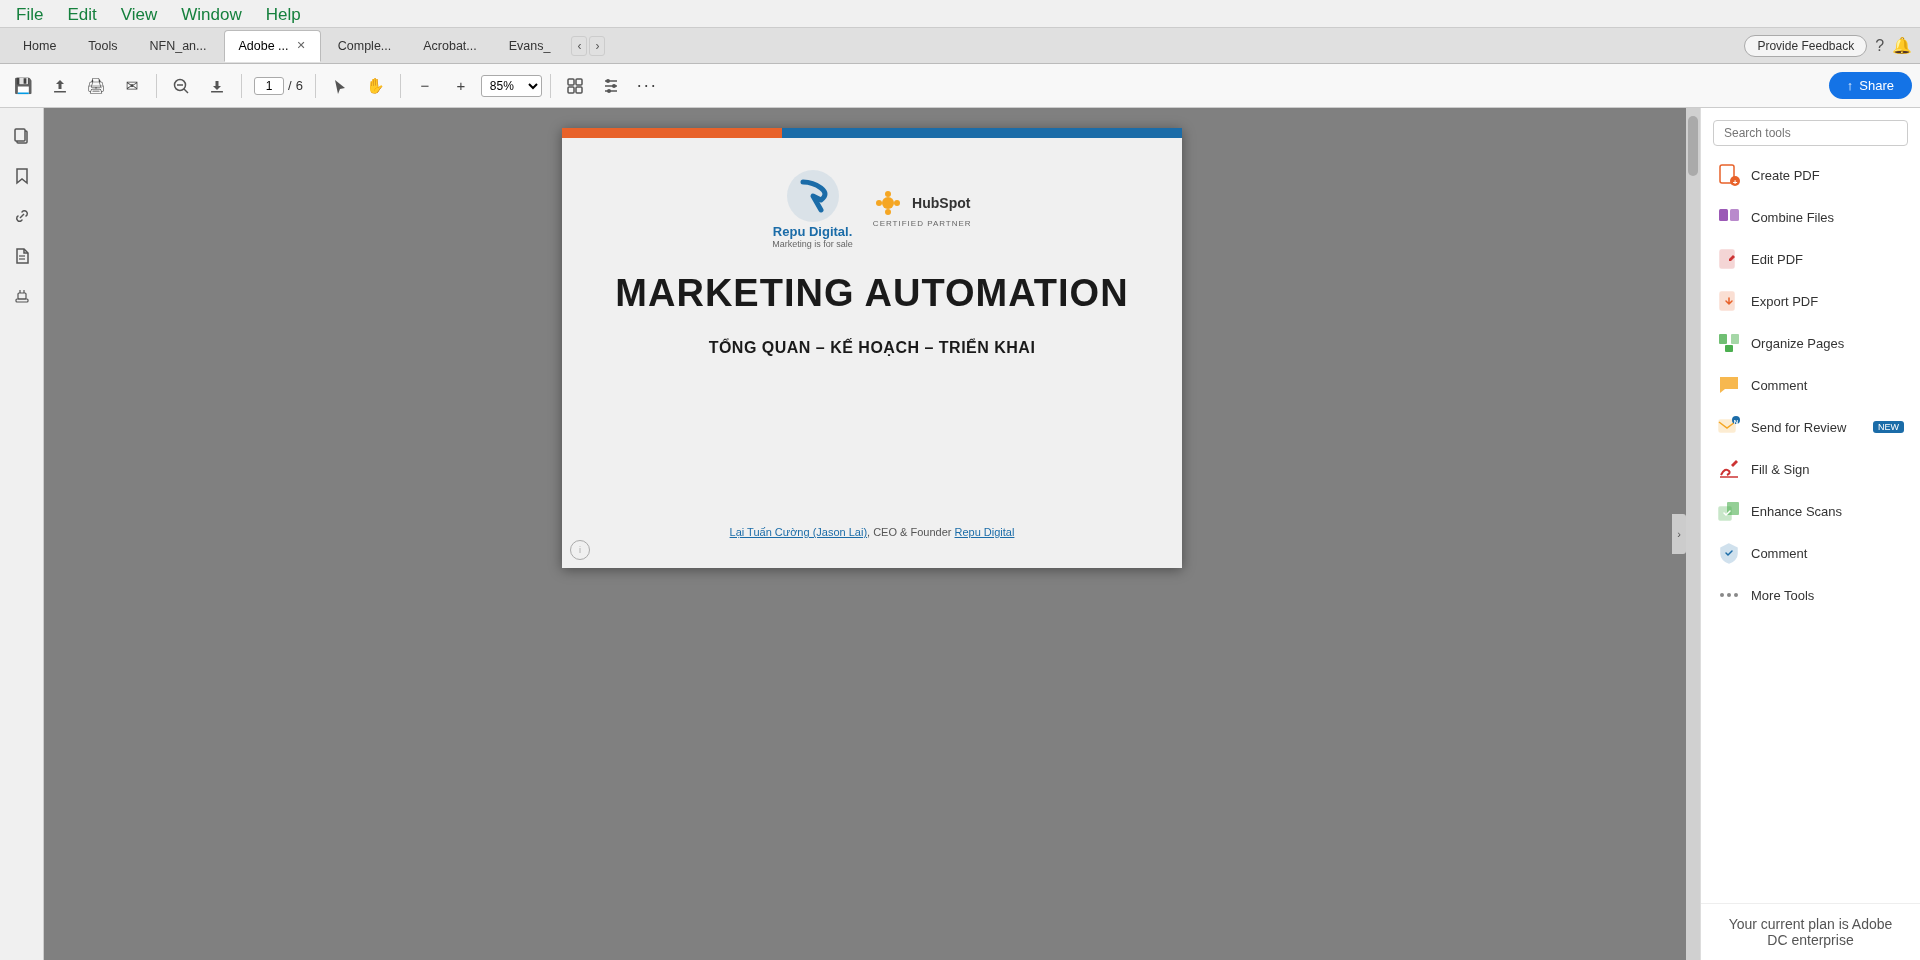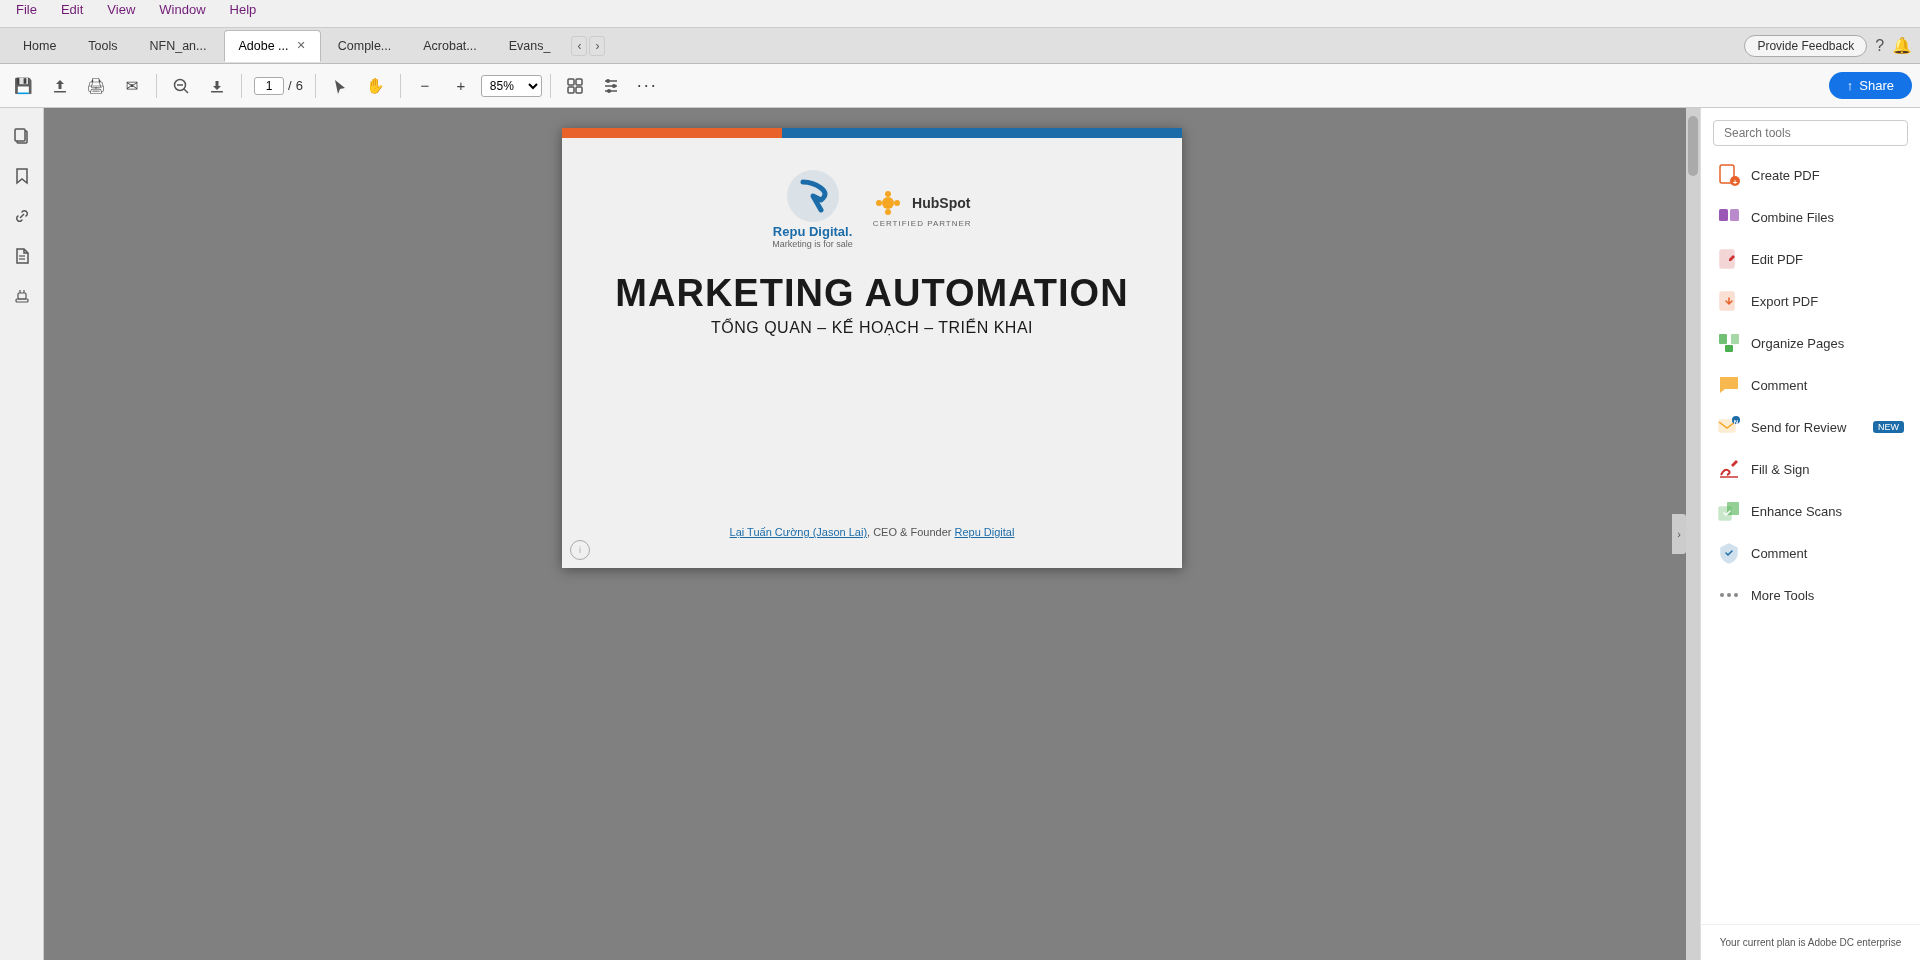--- a/index.html
+++ b/index.html
@@ -1,23 +1,23 @@
 <!DOCTYPE html>
 <html><head>
   <meta charset="utf-8">
   <style>
     * { box-sizing: border-box; margin: 0; padding: 0; }
     body { font-family: 'Segoe UI', Arial, sans-serif; background: #e8e8e8; width: 1920px; height: 960px; overflow: hidden; }
 
     
     .menu-bar {
-      display: flex; align-items: flex-start;
+      display: flex; align-items: flex-end;
       background: #f0f0f0; border-bottom: 1px solid #ccc;
       padding: 0 12px; height: 28px; gap: 16px;
-      font-size: 13px; color: #701a75;
+      font-size: 17px; color: #15803d;
     }
     .menu-bar span { cursor: pointer; padding: 2px 4px; }
 
     
     .tab-bar {
       display: flex; align-items: center;
       background: #e0e0e0; border-bottom: 1px solid #bbb;
       height: 36px; padding: 0 8px; gap: 2px;
     }
     .tab {
@@ -141,25 +141,25 @@
     .repu-icon svg { width: 56px; height: 56px; }
     .repu-text { font-size: 13px; color: #1b6ca8; font-weight: bold; }
     .repu-sub { font-size: 9px; color: #666; }
     .hubspot-logo {
       display: flex; flex-direction: column; align-items: center; gap: 2px;
     }
     .hubspot-text { font-size: 14px; font-weight: bold; color: #333; }
     .hubspot-certified { font-size: 8px; color: #666; letter-spacing: 1px; }
     .pdf-title {
       font-size: 38px; font-weight: 900; color: #1a1a1a;
-      text-align: center; letter-spacing: 1px; margin-bottom: 4px;
+      text-align: center; letter-spacing: 1px; margin-bottom: 24px;
       line-height: 1.1;
     }
     .pdf-subtitle {
-      font-size: 16px; font-weight: normal; color: #1a1a1a;
+      font-size: 16px; font-weight: bold; color: #1a1a1a;
       text-align: center; margin-bottom: 40px; letter-spacing: 0.5px;
     }
     .pdf-footer {
       font-size: 11px; color: #555; text-align: center; margin-top: auto;
     }
     .pdf-footer a { color: #1b6ca8; text-decoration: underline; cursor: pointer; }
     .pdf-watermark {
       position: absolute; bottom: 8px; left: 8px;
       width: 20px; height: 20px; border: 1px solid #aaa;
       border-radius: 50%; display: flex; align-items: center;
@@ -181,21 +181,21 @@
       display: flex; align-items: center; gap: 10px;
       padding: 9px 16px; cursor: pointer; font-size: 13px; color: #333;
     }
     .tool-icon { width: 24px; height: 24px; flex-shrink: 0; }
     .new-badge {
       background: #1b6ca8; color: #fff; font-size: 9px;
       padding: 1px 5px; border-radius: 3px; margin-left: auto;
     }
     .right-panel-footer {
       margin-top: auto; padding: 12px 16px;
-      font-size: 10px; color: #555; border-top: 1px solid #eee;
+      font-size: 14px; color: #555; border-top: 1px solid #eee;
       text-align: center;
     }
   </style>
 </head>
 <body>
 
 <div class="menu-bar">
   <span>File</span>
   <span>Edit</span>
   <span>View</span>

